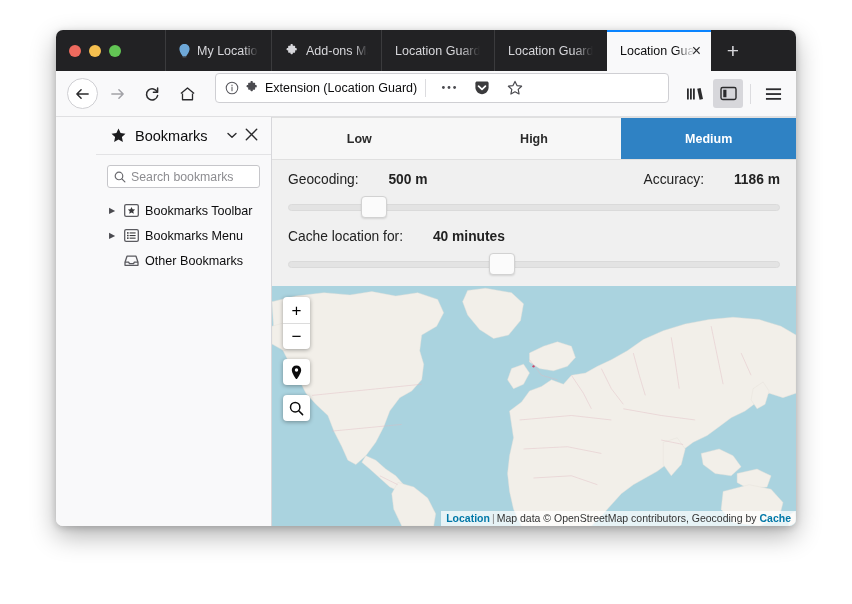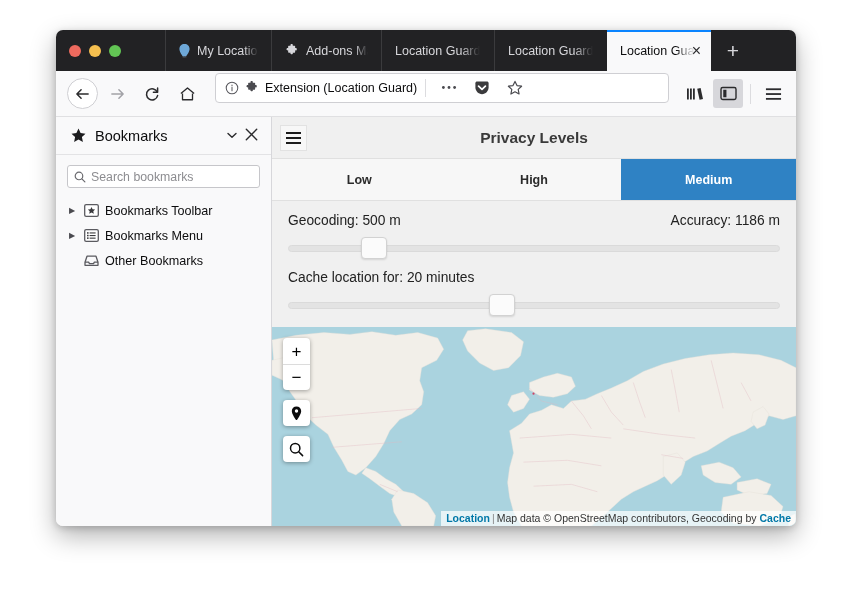--- a/index.html
+++ b/index.html
@@ -182,20 +182,21 @@
   }
 
   
   #bookmarks-sidebar {
     width: 216px;
     background: #f9f9fa;
     border-right: 1px solid #d7d7db;
     display: flex;
     flex-direction: column;
     flex: none;
+    padding-left: 40px;
   }
   .sidebar-header {
     height: 38px;
     display: flex;
     align-items: center;
     padding: 0 13px 0 14px;
     border-bottom: 1px solid #e3e3e5;
     gap: 8px;
   }
   .sidebar-title {
@@ -308,21 +309,21 @@
     padding: 12px 16px 0 16px;
     background: #f0f0f0;
   }
   .ctl-row {
     display: flex;
     justify-content: space-between;
     font-size: 13.8px;
     color: #222;
     padding-bottom: 9px;
   }
-  .ctl-row b { font-weight: normal; }
+  .ctl-row b { font-weight: bold; margin-left: 26px; }
   .slider {
     position: relative;
     height: 22px;
     margin-bottom: 11px;
   }
   .slider .track {
     position: absolute;
     top: 8px; left: 0; right: 0;
     height: 7px;
     border-radius: 4px;
@@ -586,28 +587,20 @@
               <path d="M1 8.2h3.6l.9 1.5h4l.9-1.5H14"></path>
             </svg>
           </span>
           <span>Other Bookmarks</span>
         </div>
       </div>
     </div>
 
     <div id="ext-panel">
 
-      <div class="panel-head">
-        <div class="hamburger-btn">
-          <i></i>
-          <i></i>
-          <i></i>
-        </div>
-        <div class="panel-title">Privacy Levels</div>
-      </div>
 
       <div class="level-tabs">
         <div class="level-tab">Low</div>
         <div class="level-tab">High</div>
         <div class="level-tab selected">Medium</div>
       </div>
 
       <div class="controls">
         <div class="ctl-row">
           <div>
@@ -620,21 +613,21 @@
           </div>
         </div>
         <div class="slider">
           <div class="track"></div>
           <div class="thumb" id="thumb-protection" style="left: 17.5%;"></div>
         </div>
 
         <div class="ctl-row">
           <div>
             <span>Cache location for:</span>
-            <b>20 minutes</b>
+            <b>40 minutes</b>
           </div>
         </div>
         <div class="slider">
           <div class="track"></div>
           <div class="thumb" id="thumb-cache" style="left: 43.5%;"></div>
         </div>
       </div>
 
       <div id="map">
         <svg class="world" viewBox="0 0 525 215" preserveAspectRatio="none">

